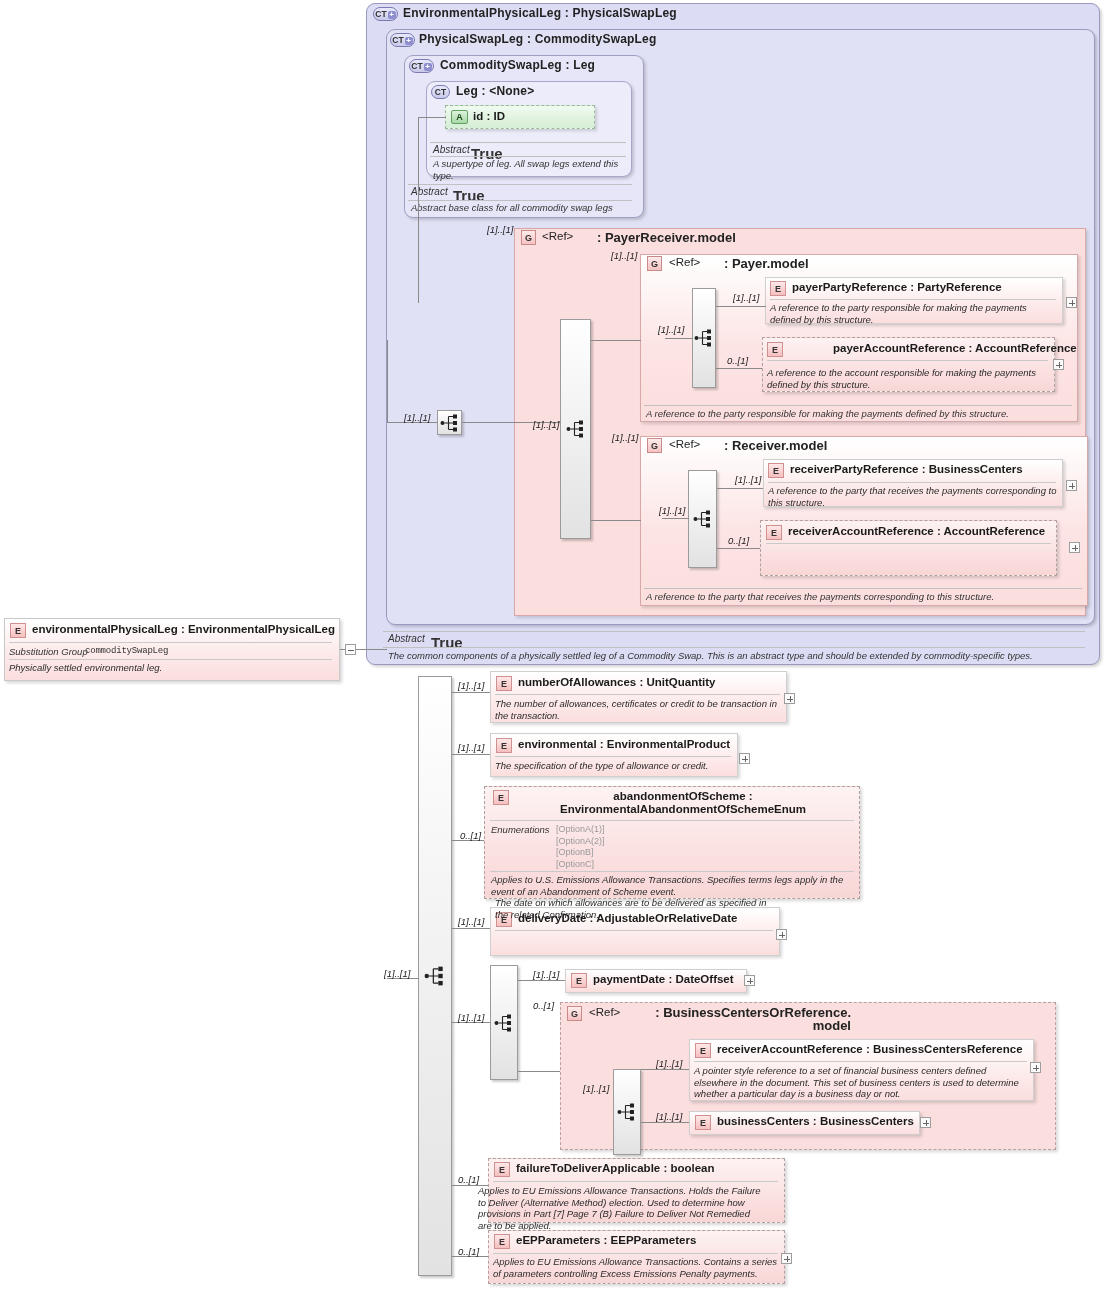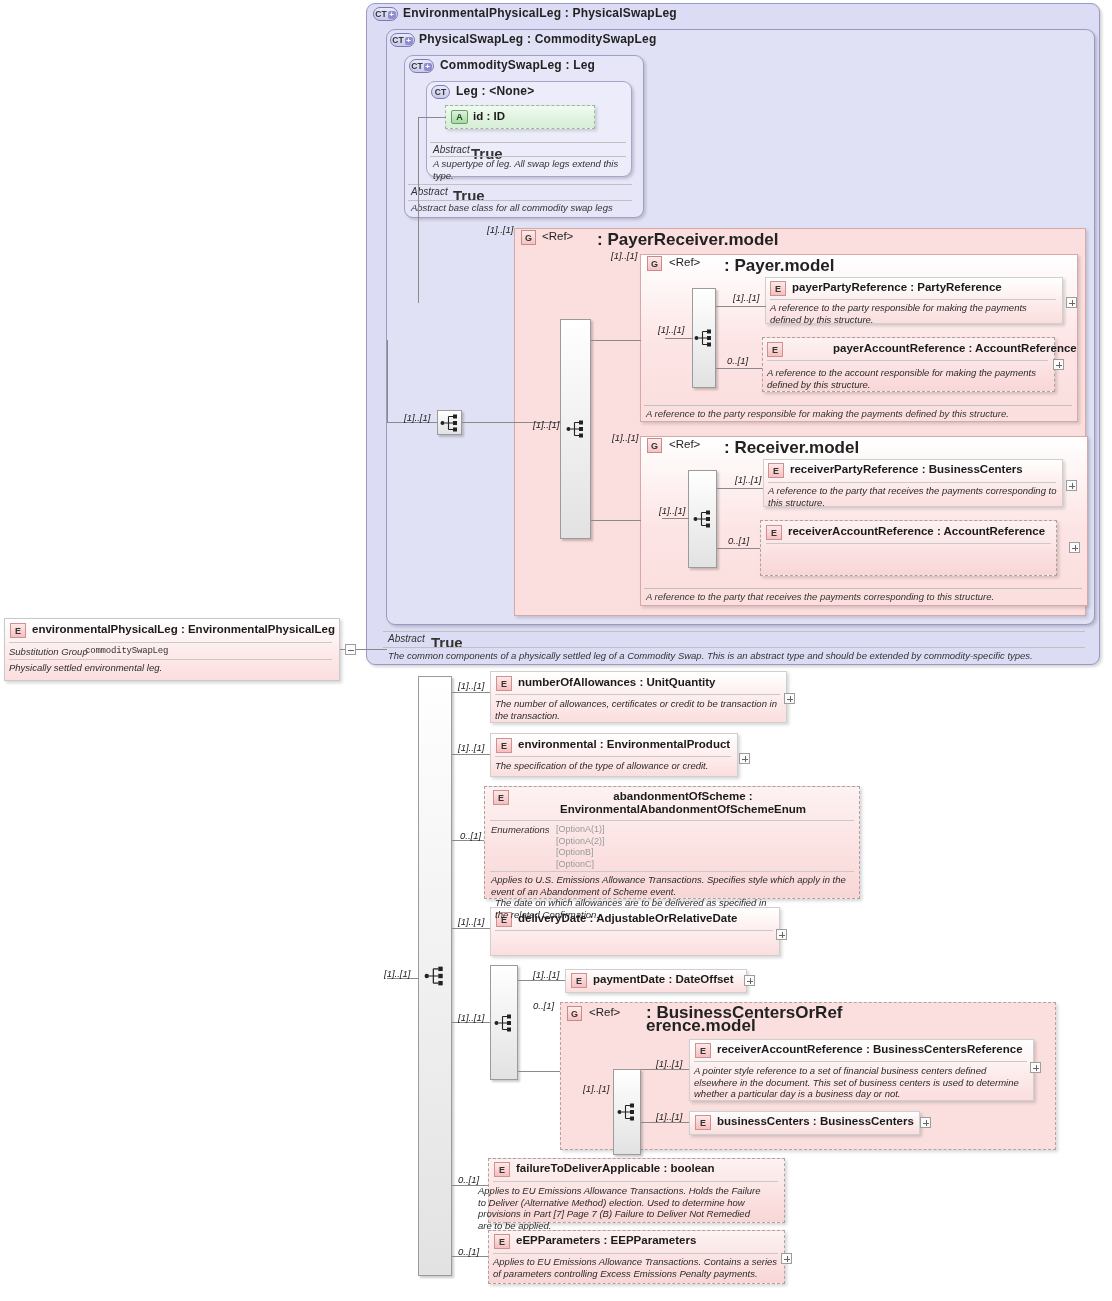--- a/index.html
+++ b/index.html
@@ -61,21 +61,21 @@
     box-shadow:2px 2px 3px rgba(0,0,0,.15);
   }
   .gbox.dashed{border:1px dashed #b9a0a0;background:#fbdfdf;}
   .gbox.white{background:linear-gradient(180deg,#ffffff 0%,#fde4e4 55%,#fbdede 100%);}
   .g-badge{
     position:absolute;width:15px;height:15px;line-height:14px;
     border:1px solid #c98a8a;background:linear-gradient(#ffecec,#f6c2c2);
     font-size:9px;font-weight:bold;text-align:center;color:#333;box-sizing:border-box;
   }
   .g-ref{position:absolute;font-size:11.5px;color:#222;white-space:nowrap;}
-  .g-name{position:absolute;font-size:17px;font-weight:bold;color:#222;}
+  .g-name{position:absolute;font-size:13px;font-weight:bold;color:#222;text-align:right;}
 
   
   .ebox{
     position:absolute;box-sizing:border-box;
     border:1px solid #cfcfcf;
     background:linear-gradient(180deg,#ffffff 0%,#fdeaea 60%,#fbdede 100%);
     box-shadow:2px 2px 3px rgba(0,0,0,.16);
   }
   .ebox.dash{
     border:1px dashed #b0a0a0;
@@ -377,21 +377,21 @@
   <div class="e-title wrap abs" style="left:513px;top:790px;width:340px;">abandonmentOfScheme : EnvironmentalAbandonmentOfSchemeEnum</div>
   <div class="e-sep abs" style="left:490px;top:820px;width:364px;"></div>
   <div class="e-enumlab abs" style="left:491px;top:824px;">Enumerations</div>
   <div class="e-enumvals abs" id="enum-list" style="left:556px;top:824px;">
       <div>[OptionA(1)]</div>
       <div>[OptionA(2)]</div>
       <div>[OptionB]</div>
       <div>[OptionC]</div>
     </div>
   <div class="e-sep abs" style="left:490px;top:871px;width:364px;"></div>
-  <div class="e-desc abs" style="left:491px;top:874px;width:364px;">Applies to U.S. Emissions Allowance Transactions. Specifies style which apply in the event of an Abandonment of Scheme event.</div>
+  <div class="e-desc abs" style="left:491px;top:874px;width:364px;">Applies to U.S. Emissions Allowance Transactions. Specifies terms legs apply in the event of an Abandonment of Scheme event.</div>
   <div class="card abs" style="left:460px;top:830px;">0..[1]</div>
 
   <div class="ebox abs" style="left:490px;top:907px;width:290px;height:49px;"></div>
   <div class="e-badge abs" style="left:496px;top:912px;">E</div>
   <div class="e-title abs" style="left:518px;top:912px;">deliveryDate : AdjustableOrRelativeDate</div>
   <div class="e-sep abs" style="left:495px;top:930px;width:278px;"></div>
   <div class="e-desc abs" style="left:495px;top:897px;width:280px;">The date on which allowances are to be delivered as specified in the related Confirmation.</div>
   <div class="exp plus abs" style="left:776px;top:929px;"></div>
   <div class="card abs" style="left:458px;top:916px;">[1]..[1]</div>
 

